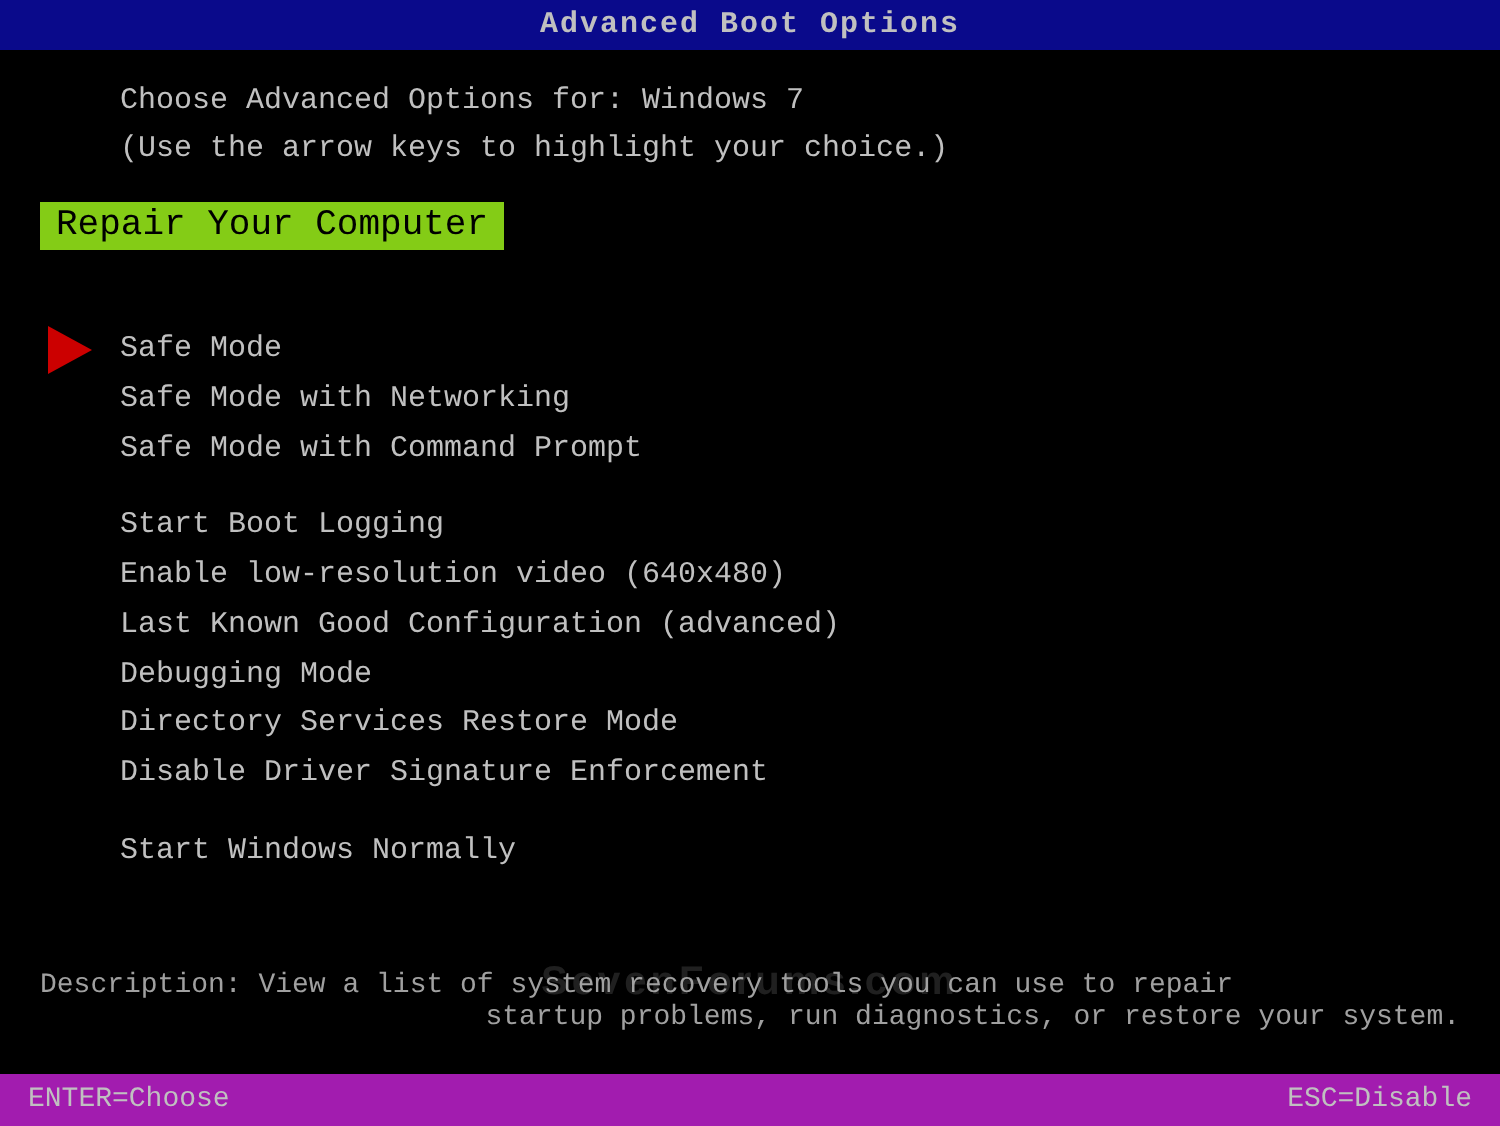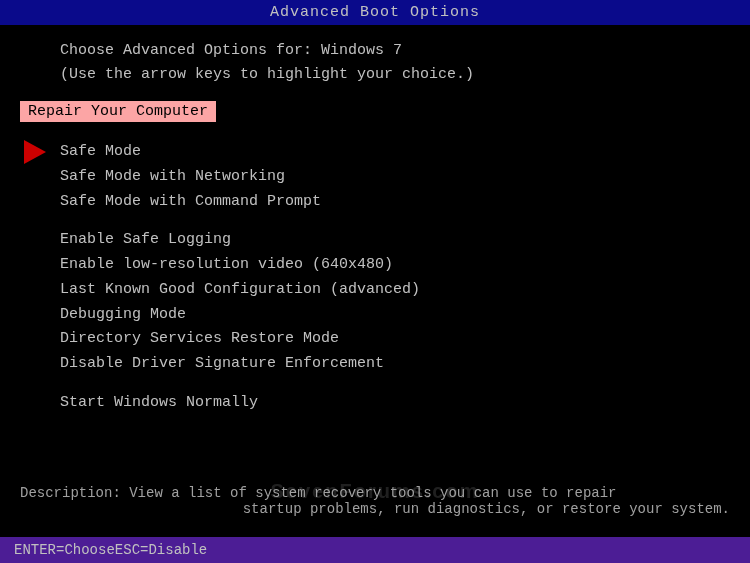--- a/index.html
+++ b/index.html
@@ -15,42 +15,43 @@
     }
 
     
     .title-bar {
       background: #0a0a8b;
       color: #c0c0c0;
       text-align: center;
       padding: 4px 0;
       font-size: 15px;
       letter-spacing: 1px;
+      font-weight: bold;
     }
 
     
     .main-content {
       padding: 14px 20px 10px 20px;
       position: relative;
     }
 
     .intro-text {
       margin-bottom: 14px;
       line-height: 1.6;
       margin-left: 40px;
     }
 
     
     .highlighted-item {
-      background: #fca5a5;
+      background: #84cc16;
       color: #000;
       display: inline-block;
       padding: 2px 8px;
-      margin-bottom: 8px;
-      font-size: 15px;
+      margin-bottom: 28px;
+      font-size: 18px;
     }
 
     
     .menu-list {
       list-style: none;
       padding-left: 40px;
       position: relative;
     }
 
     .menu-list li {
@@ -113,22 +114,23 @@
       pointer-events: none;
       z-index: 10;
     }
 
     
     .bottom-bar {
       position: absolute;
       bottom: 0;
       left: 0;
       right: 0;
-      background: #4c1d95;
+      background: #a21caf;
       display: flex;
+      justify-content: space-between;
       padding: 5px 14px;
       font-size: 14px;
       color: #c0c0c0;
     }
 
     .safe-mode-item {
       position: relative;
     }
   </style>
 </head>
@@ -157,21 +159,21 @@
     <li>
       <span>Safe Mode with Networking</span>
     </li>
     <li>
       <span>Safe Mode with Command Prompt</span>
     </li>
   </ul>
 
   <ul class="menu-list menu-group">
     <li>
-      <span>Enable Safe Logging</span>
+      <span>Start Boot Logging</span>
     </li>
     <li>
       <span>Enable low-resolution video (640x480)</span>
     </li>
     <li>
       <span>Last Known Good Configuration (advanced)</span>
     </li>
     <li>
       <span>Debugging Mode</span>
     </li>

